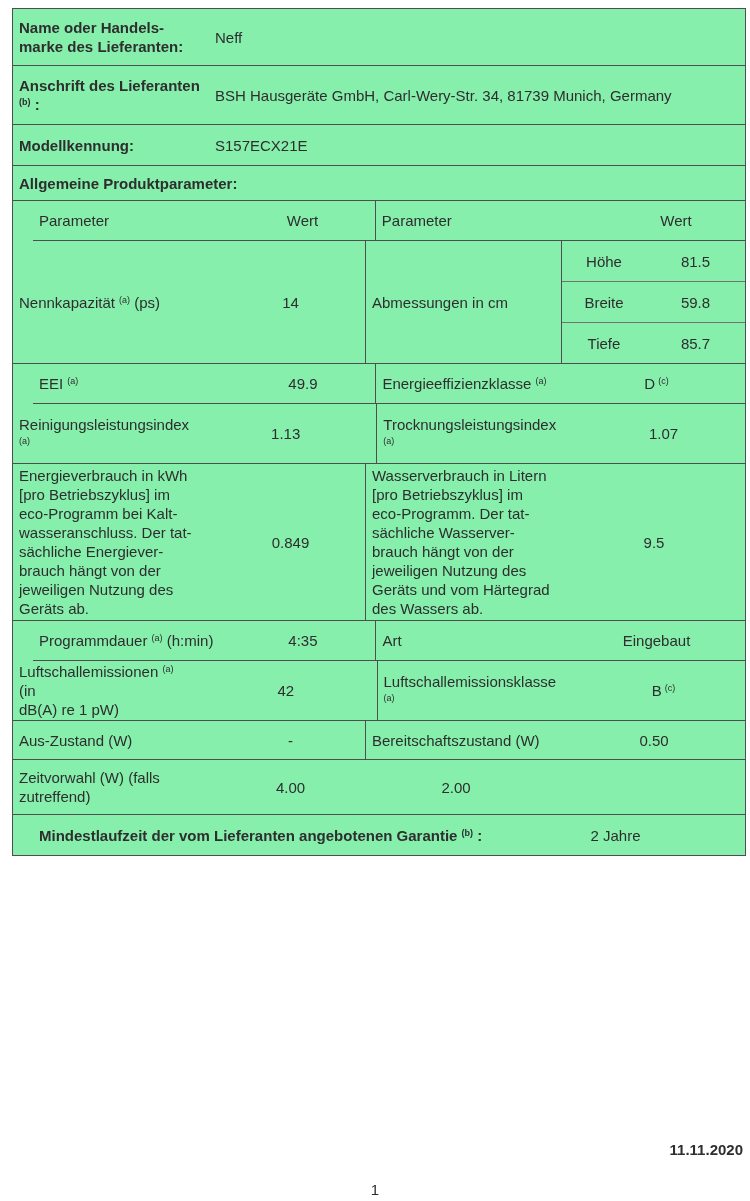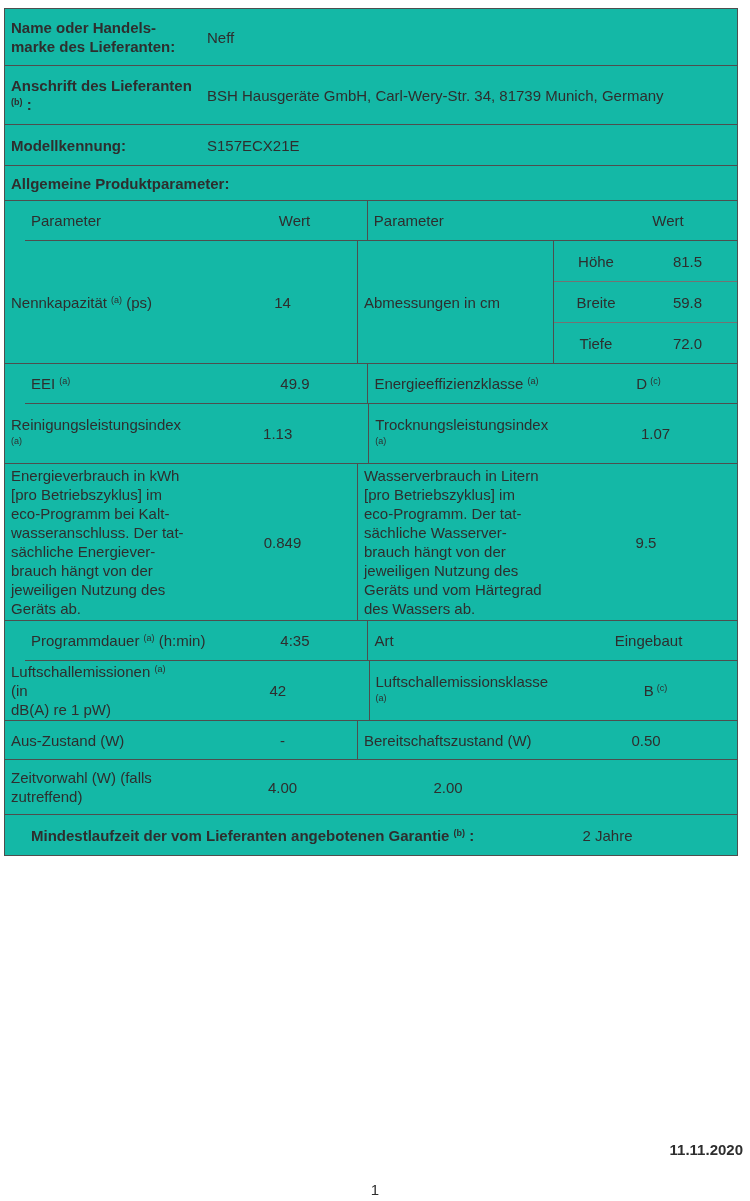--- a/index.html
+++ b/index.html
@@ -6,22 +6,22 @@
   html, body { margin: 0; padding: 0; background: #ffffff; }
   body {
     width: 750px; height: 1201px;
     font-family: "Liberation Sans", sans-serif;
     font-size: 15px; color: #2e2e2e;
     position: relative; overflow: hidden;
   }
   .sheet { position: relative; width: 750px; height: 1201px; background: #fff; }
 
   .tbl {
-    position: absolute; left: 4px; top: 8px; width: 734px;
-    border: 1px solid #4e4e4e; background: #14b8a6;
+    position: absolute; left: 12px; top: 8px; width: 734px;
+    border: 1px solid #4e4e4e; background: #86efac;
   }
   .row { display: flex; border-bottom: 1px solid #4e4e4e; align-items: stretch; }
   .tbl .row:last-child { border-bottom: none; }
 
   .cell { display: flex; align-items: center; padding: 2px 2px 2px 6px; line-height: 19px; }
   .ct { white-space: pre-line; }
   .bold { font-weight: bold; }
   .sup { font-size: 9px; vertical-align: 5px; line-height: 0; }
   .vsup { margin-left: 3px; }
 
@@ -109,21 +109,21 @@
         <div class="dim-row">
           <div class="dim-name">Höhe</div>
           <div class="dim-val">81.5</div>
         </div>
         <div class="dim-row">
           <div class="dim-name">Breite</div>
           <div class="dim-val">59.8</div>
         </div>
         <div class="dim-row">
           <div class="dim-name">Tiefe</div>
-          <div class="dim-val">72.0</div>
+          <div class="dim-val">85.7</div>
         </div>
       </div>
     </div>
 
     <div class="row h40">
       <div class="cell c-label-l">
         <div class="ct"><span>EEI </span><sup class="sup">(a)</sup></div>
       </div>
       <div class="cell c-val-l">49.9</div>
       <div class="cell c-label-r">

